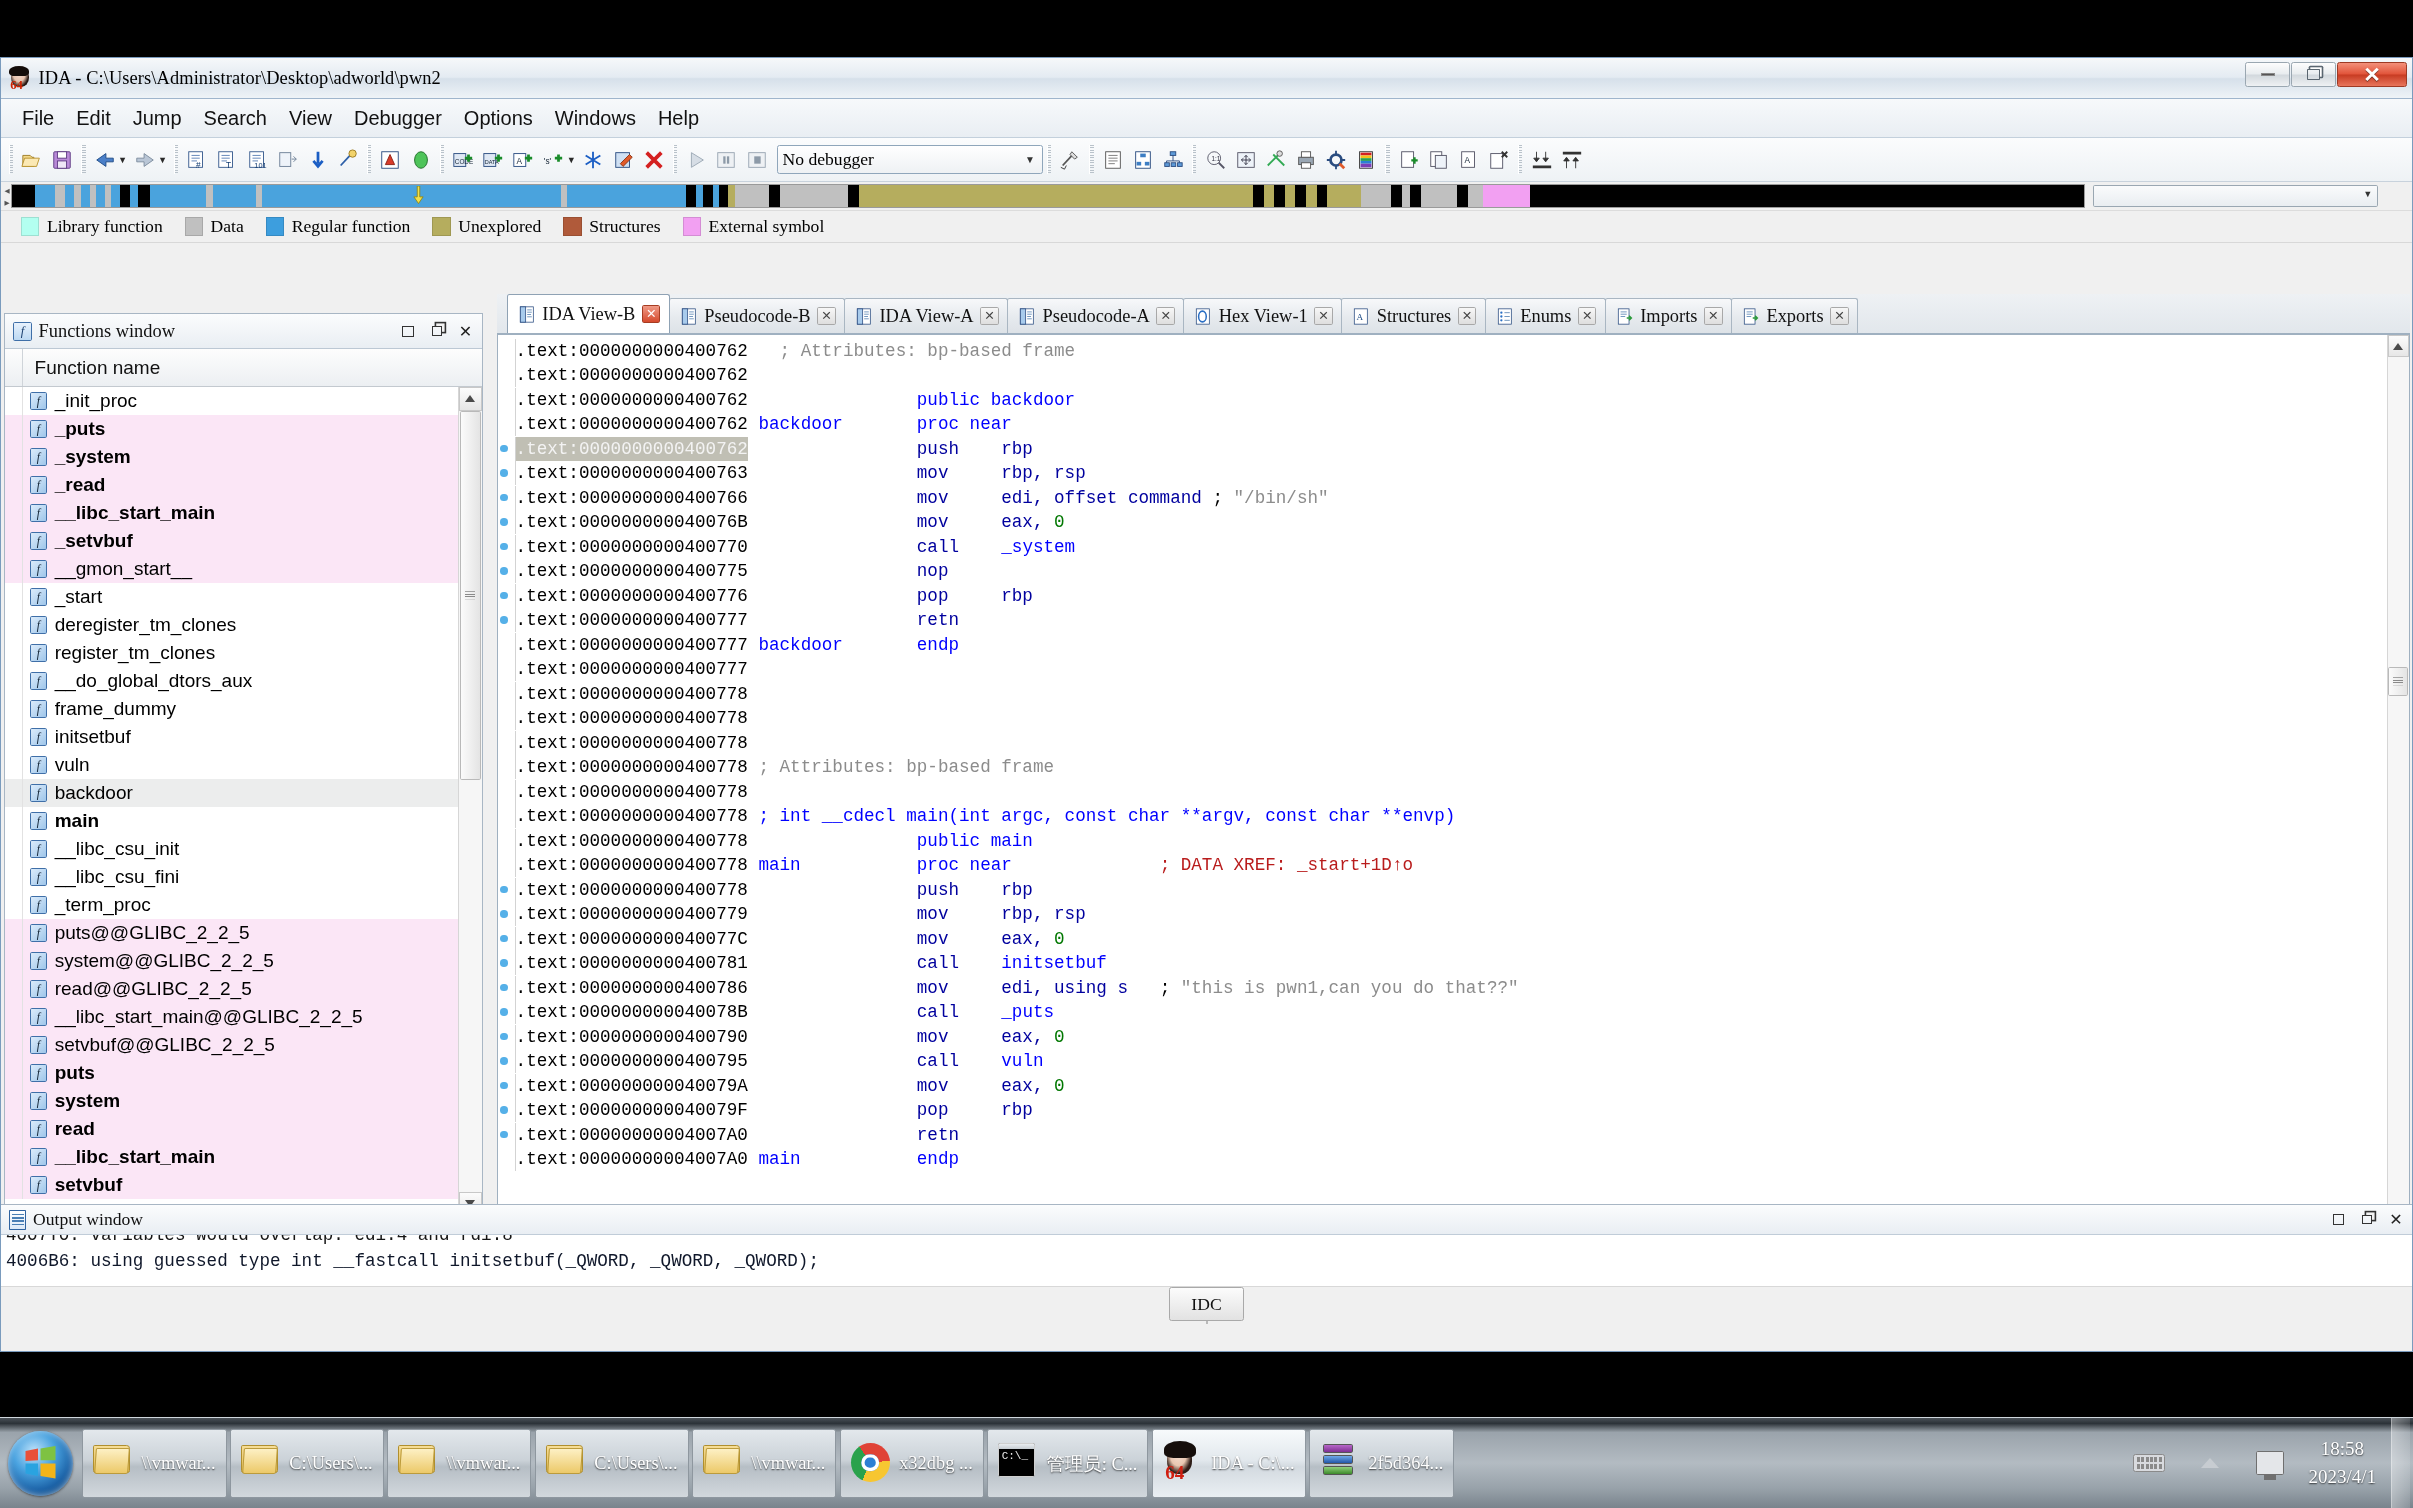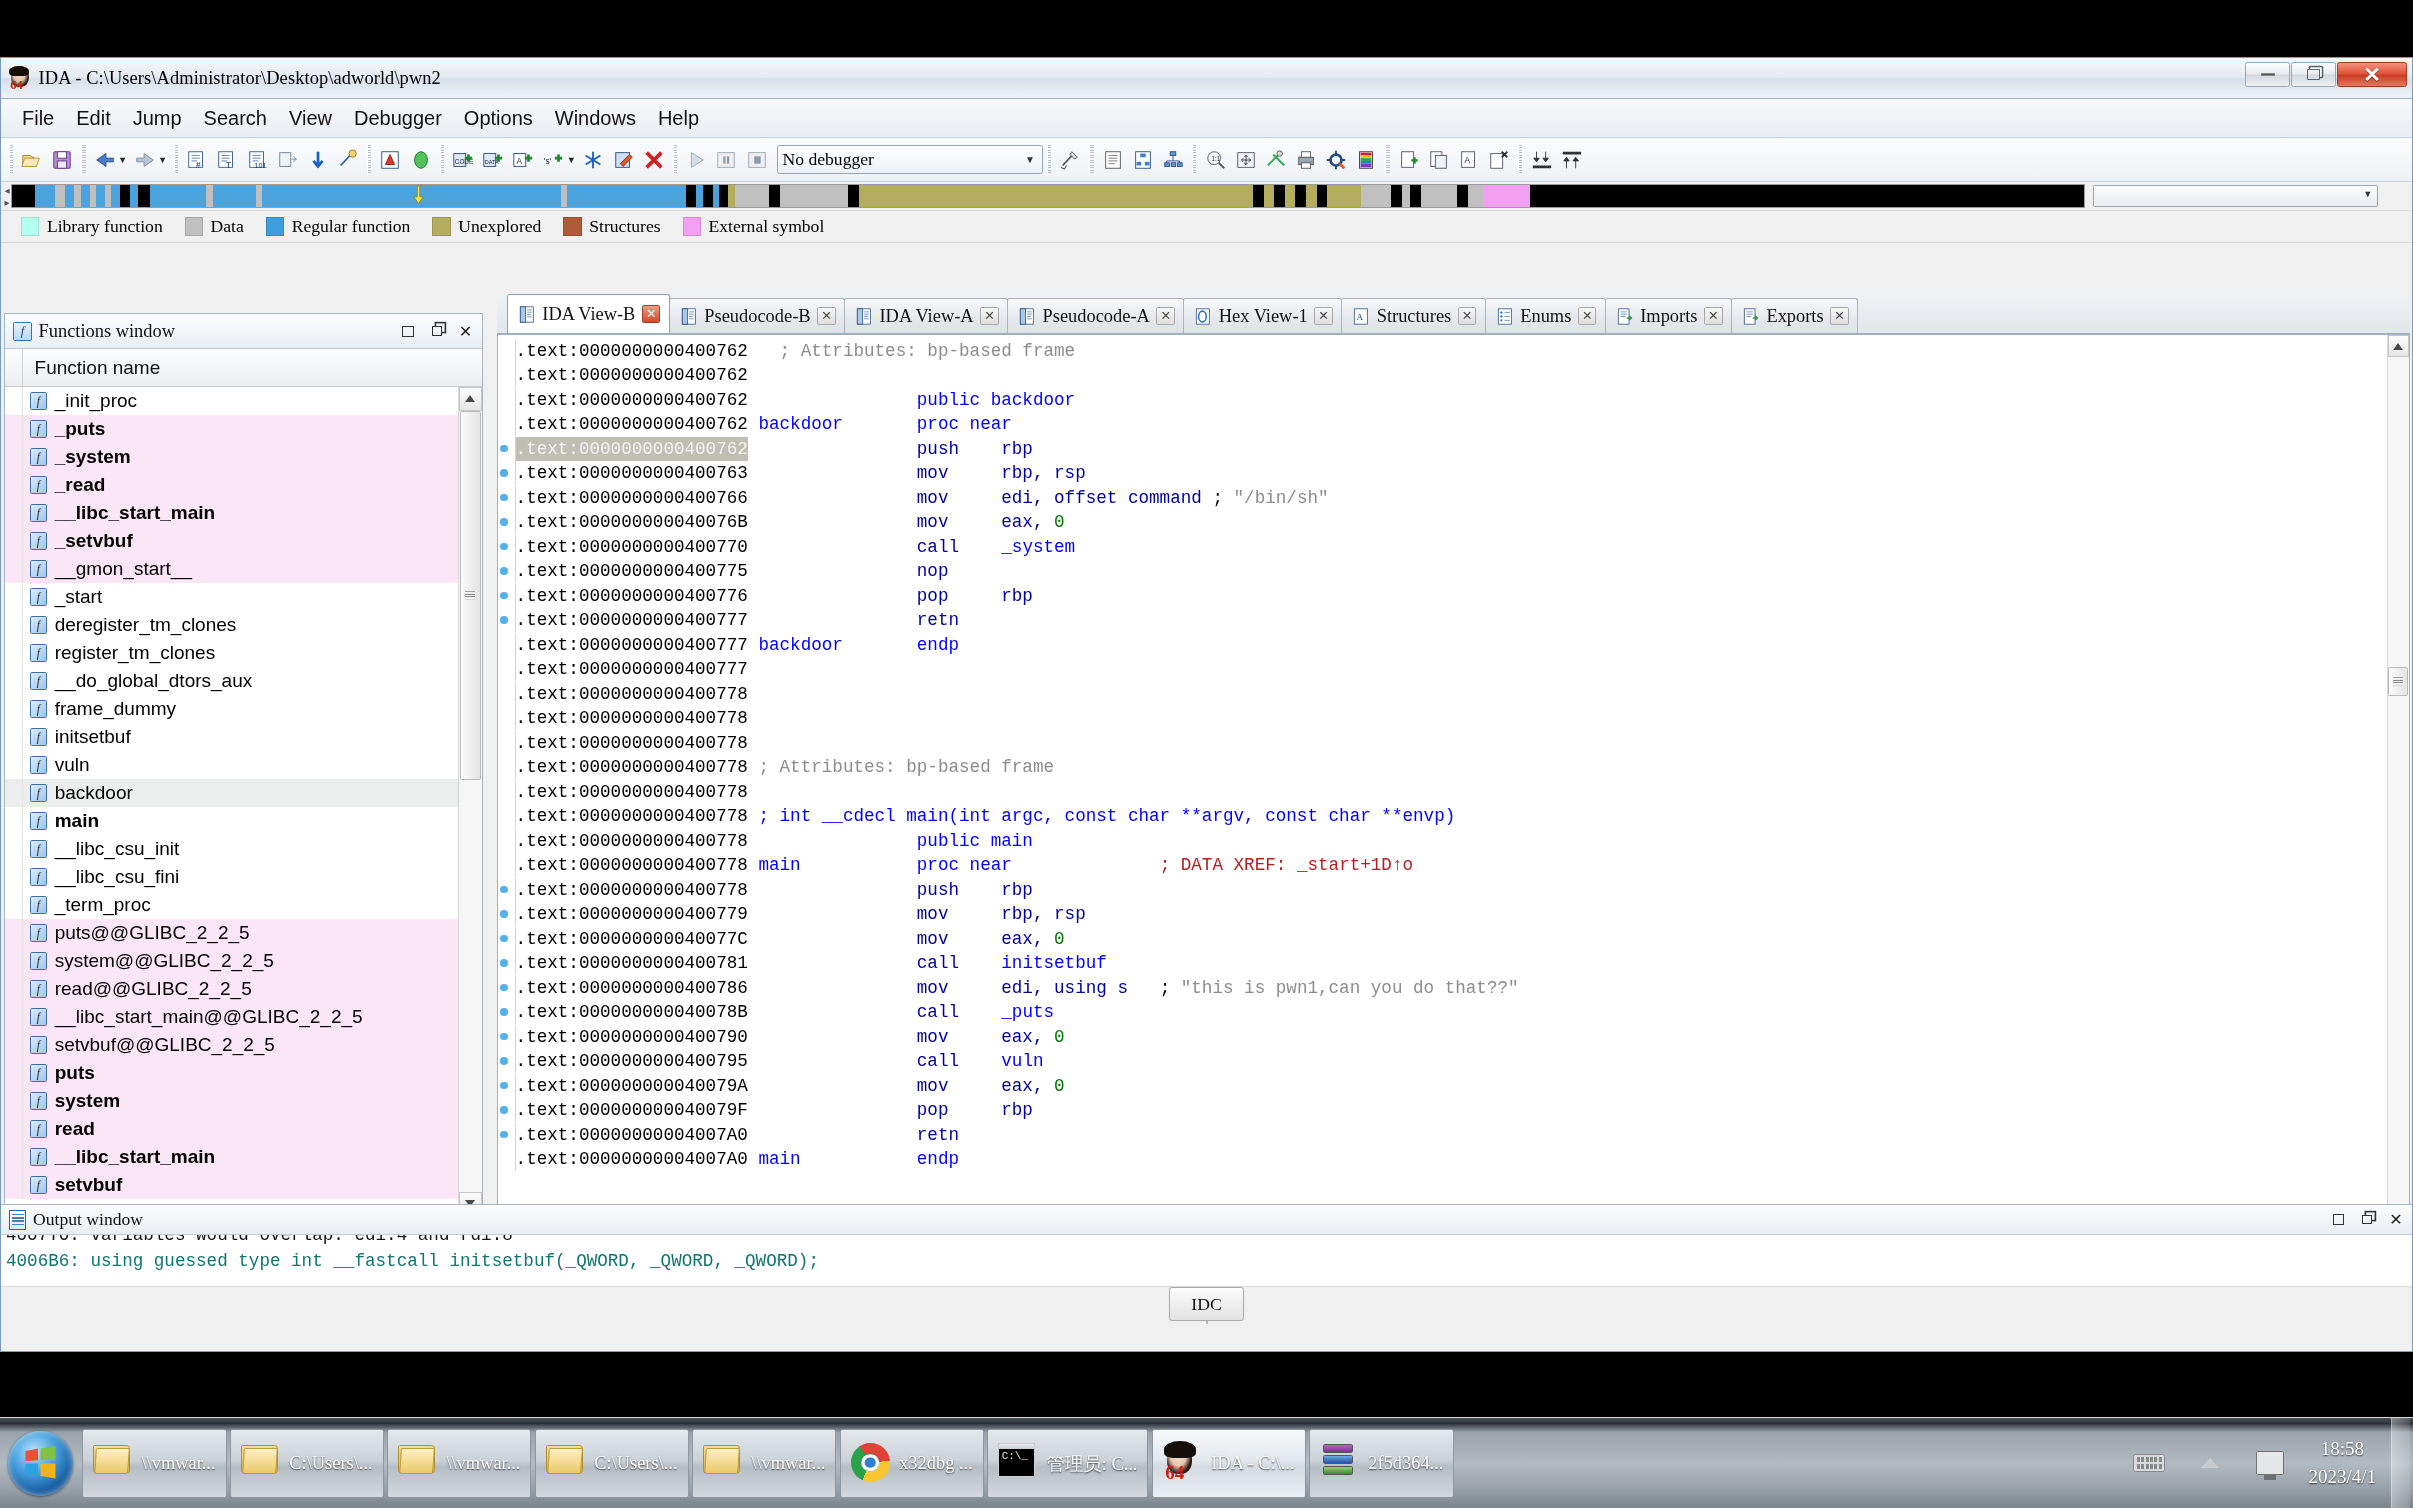--- a/index.html
+++ b/index.html
@@ -259,21 +259,21 @@
      border-bottom:0.8px solid #c0ccd8; padding:0 5px; }
   .ow-ico { width:17px; height:20px; margin:0 6.7px 0 3.4px;
      background:linear-gradient(to bottom,#fff,#dce9f7);
      border:1.7px solid #2f63a0; border-radius:0.8px;
      display:flex;flex-direction:column;justify-content:center;gap:1.7px;padding:1.7px;}
   .ow-ico i { display:block; height:1.7px; background:#4a7fb5; }
   .ow-ttl { font-size:17.6px; color:#111; font-family:"Liberation Serif",serif; flex:1; }
   .ow-body { height: 52px; background:#fff; border-bottom:0.8px solid #d8d8d8;
      overflow:hidden; padding-left: 5px; }
   .ow-line { font-family:"Liberation Mono", monospace; font-size:17.6px;
-     color:#0f766e; line-height: 26px; white-space:pre; }
+     color:#0f172a; line-height: 26px; white-space:pre; }
   .ow-line.clip { color:#151515; }
   .ow-input { height: 37px; display:flex; align-items:center;flex-direction:column; }
   .idcbtn { width: 75px; height: 34px; margin: 0 1.7px;
      background: linear-gradient(to bottom,#fcfcfc,#e2e2e2);
      border:0.8px solid #a9a9a9; border-radius:2.5px;
      display:flex;align-items:center;justify-content:center;
      font-size:17.6px; color:#111; font-family:"Liberation Serif",serif; }
   .idcfield { flex:1; height: 34px; background:#fff; border:0.8px solid #b9b9b9; }
   .ow-status { height: 27px; display:flex; align-items:center;
      font-family:"Liberation Serif",serif; font-size:18.4px; color:#111; padding-left: 3.4px; }

